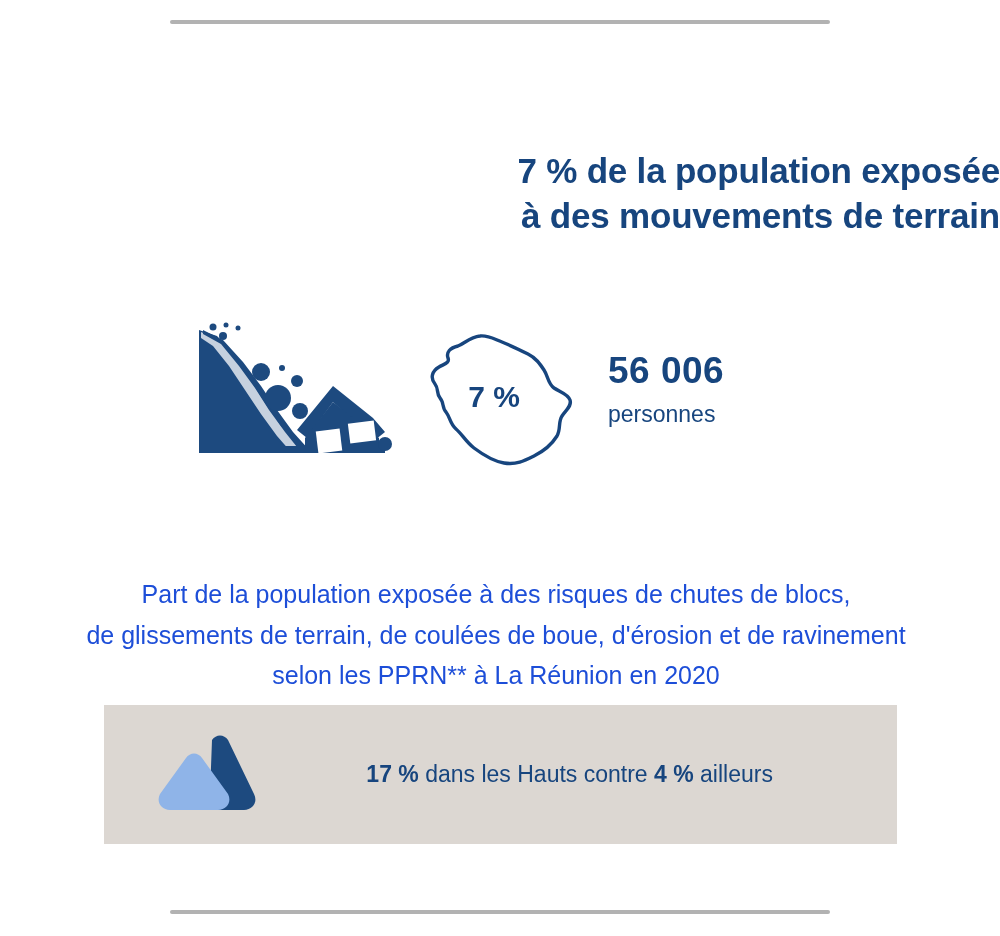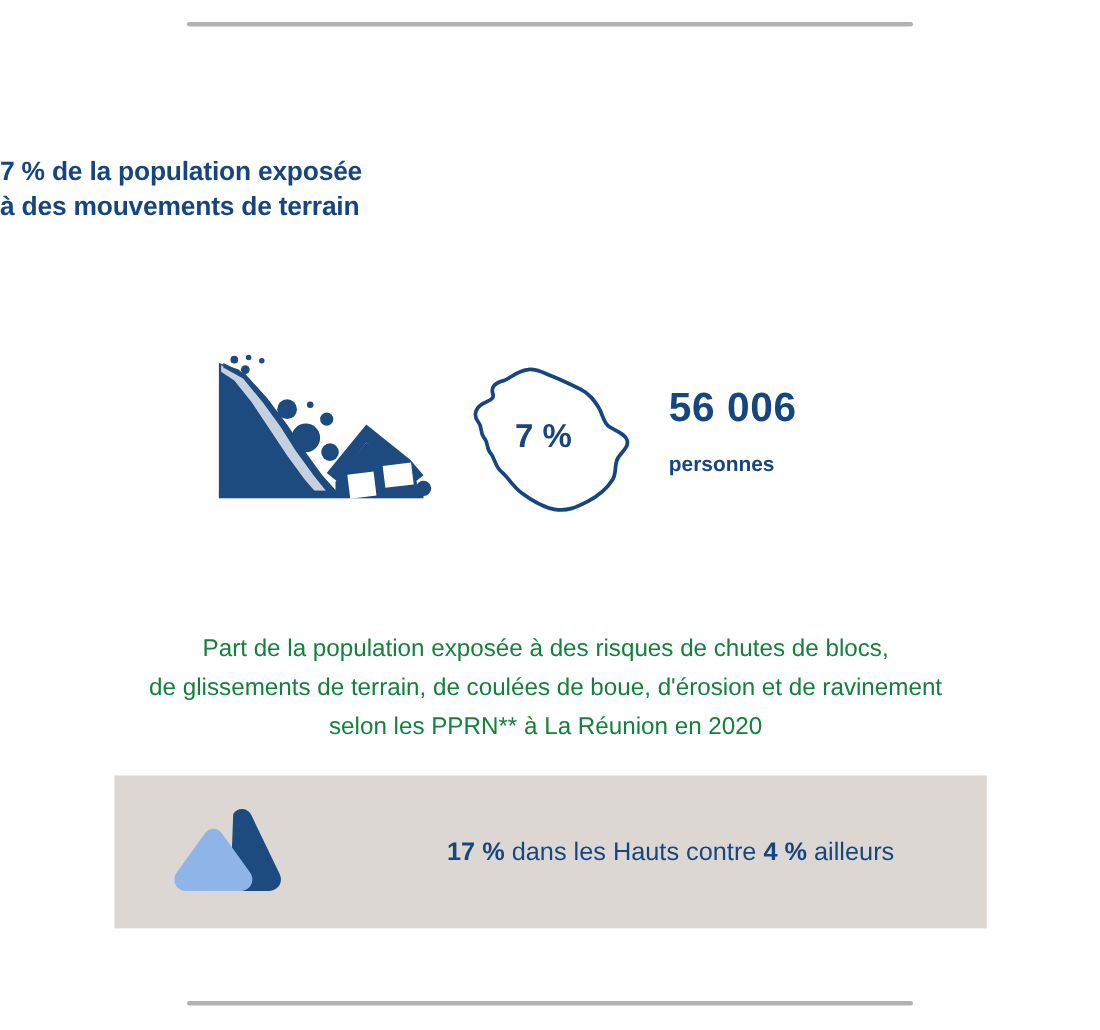--- a/index.html
+++ b/index.html
@@ -33,22 +33,22 @@
   }
   .divider-top    { top: 20px; }
   .divider-bottom { top: 910px; }
 
   
   .title {
     position: absolute;
     top: 126px;
     left: 0;
     width: 1000px;
-    text-align: left;
-    font-size: 24px;
+    text-align: right;
+    font-size: 35px;
     font-weight: bold;
     line-height: 1.27;
     letter-spacing: -0.2px;
     color: #17457e;
     white-space: pre-line;
   }
 
   
   .figures {
     position: absolute;
@@ -92,50 +92,49 @@
     width: 260px;
   }
   .stat-value {
     font-size: 37px;
     font-weight: bold;
     line-height: 1.05;
     color: #17457e;
     letter-spacing: 0.5px;
   }
   .stat-label {
-    margin-top: 21px;
-    font-size: 19px;
-    font-weight: bold;
+    margin-top: 10px;
+    font-size: 23px;
+    font-weight: normal;
     color: #17457e;
   }
 
   
   .caption {
     position: absolute;
     top: 549px;
     left: 0;
     width: 992px;
     text-align: center;
-    font-size: 22px;
+    font-size: 25px;
     line-height: 1.62;
-    color: #15803d;
+    color: #1d4ed8;
     white-space: pre-line;
   }
 
   
   .banner {
     position: absolute;
     left: 104px;
     top: 705px;
     width: 793px;
     height: 139px;
     background: #dcd7d2;
     display: flex;
     align-items: center;
-    gap: 40px;
   }
   .banner-icon {
     margin-left: 46px;
     flex: 0 0 auto;
     display: block;
   }
   .banner-text {
     margin-left: 68px;
     font-size: 23px;
     color: #17457e;

